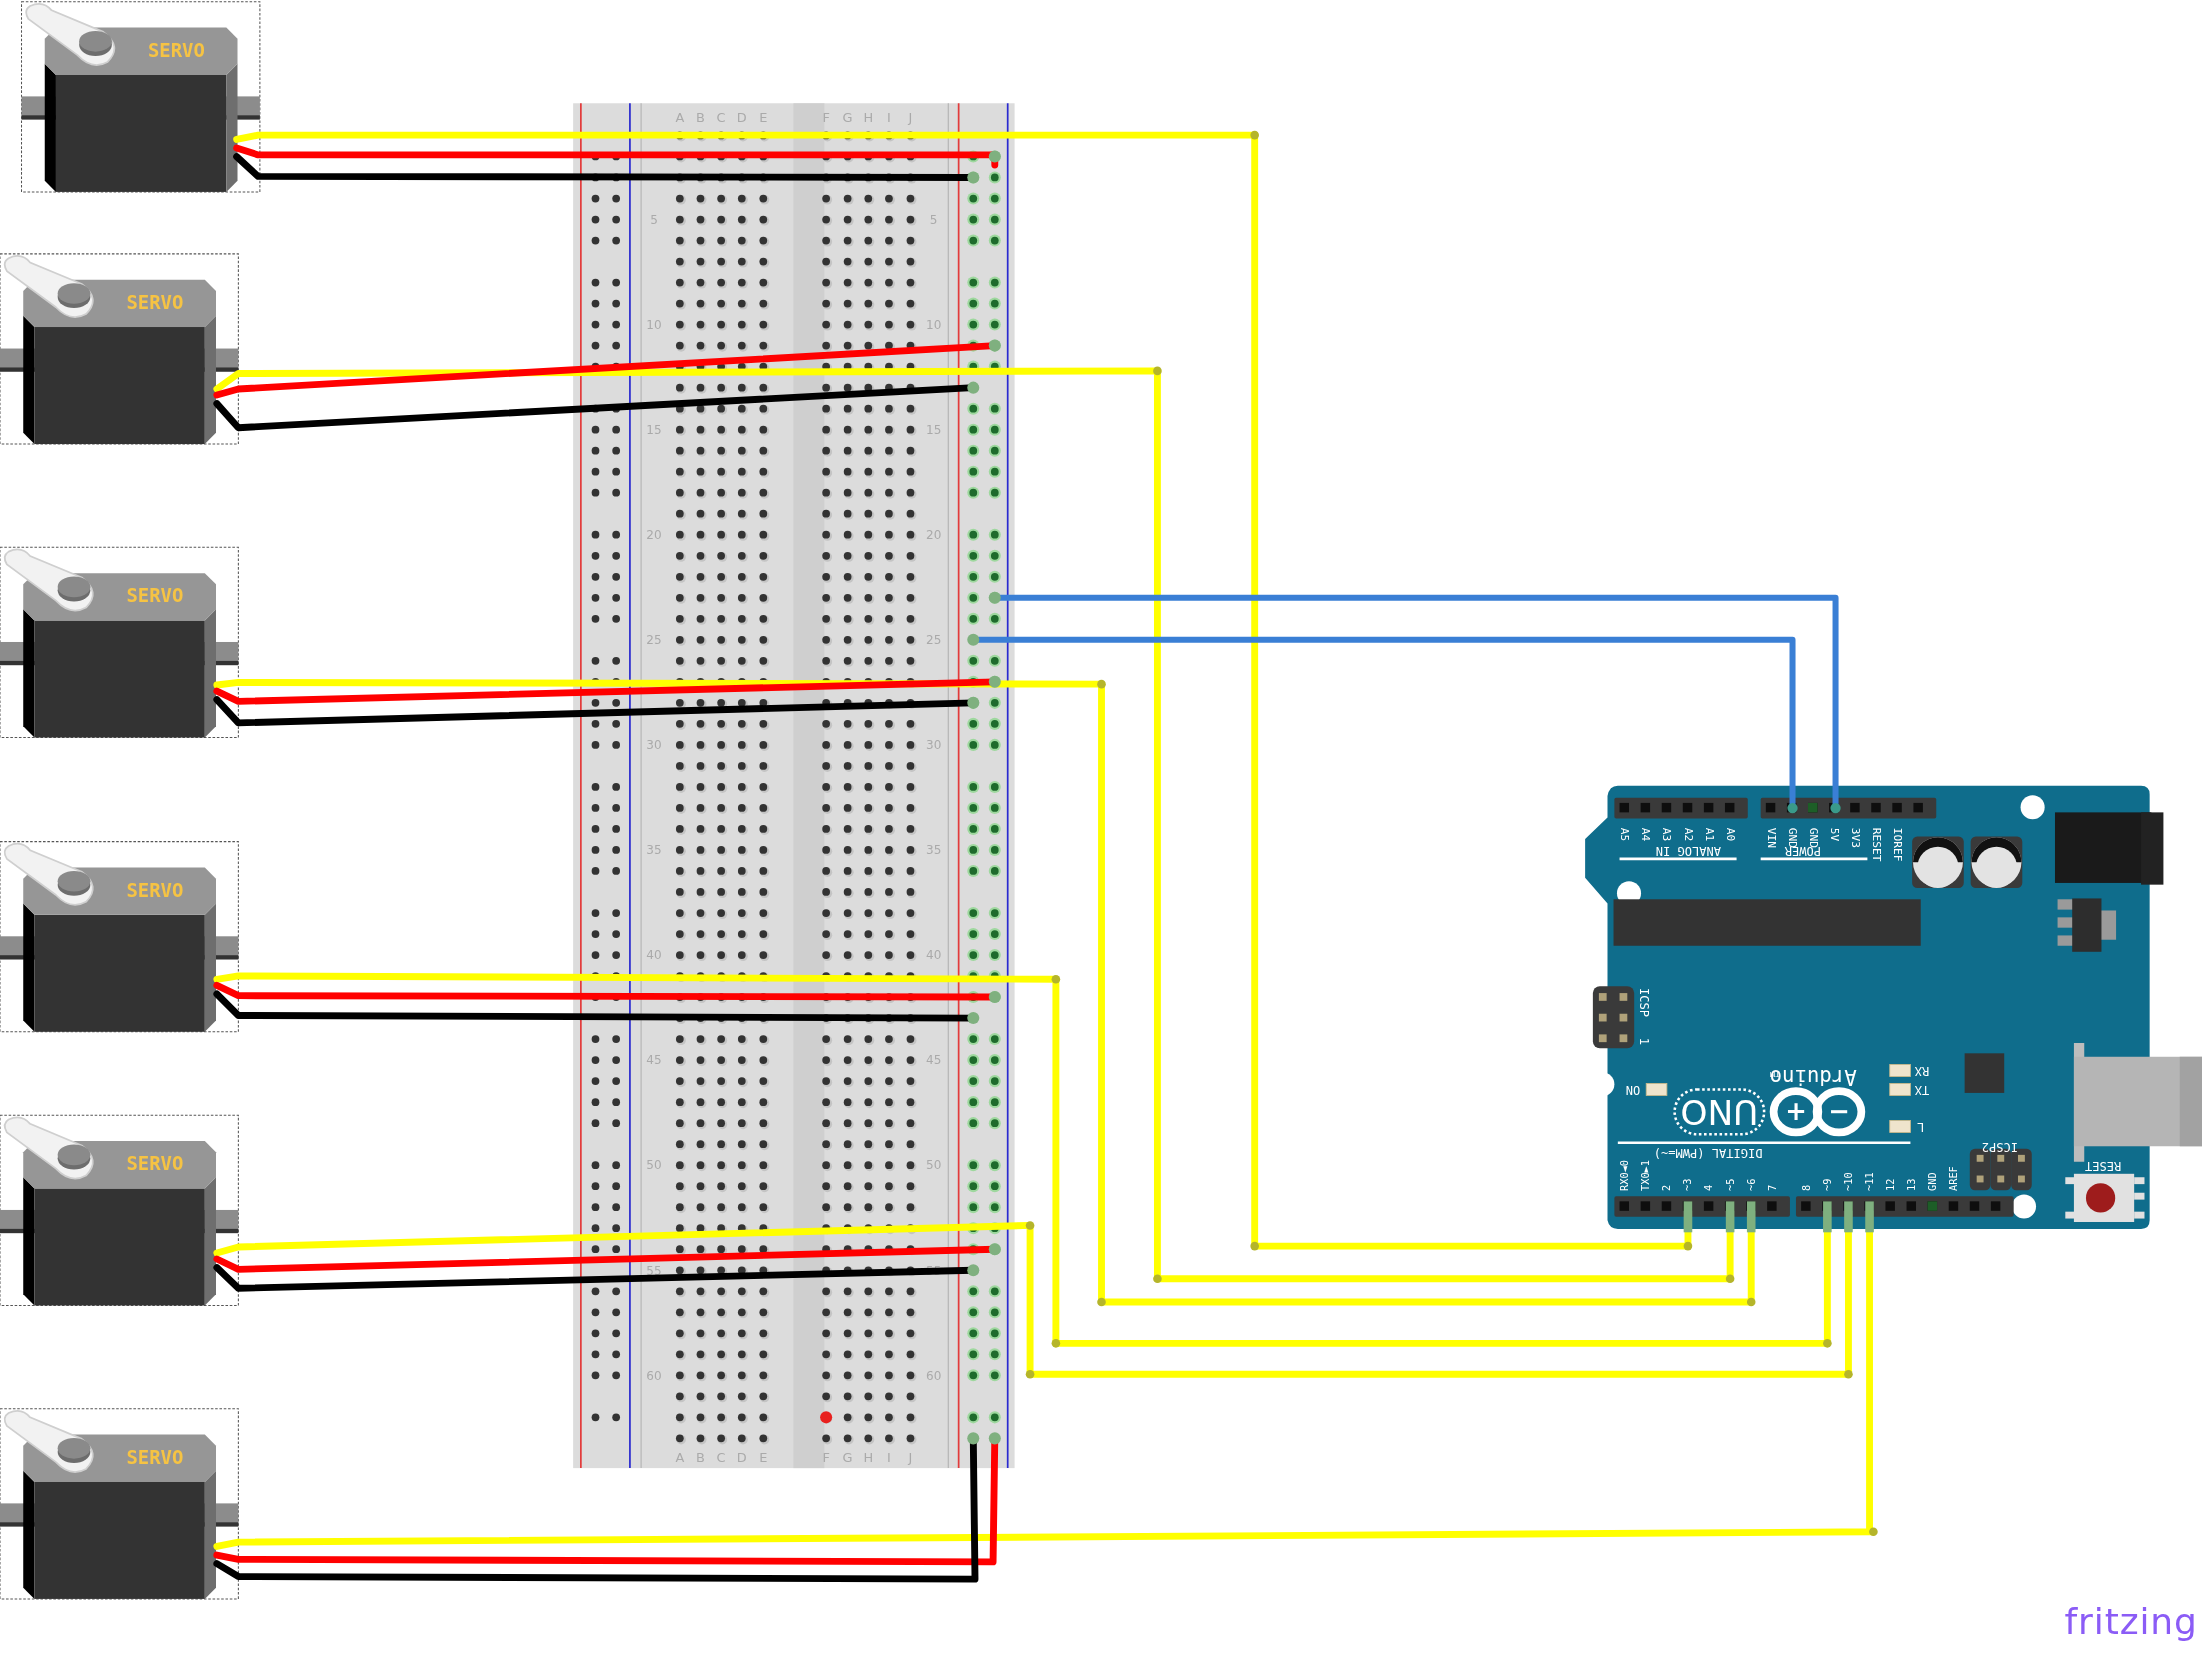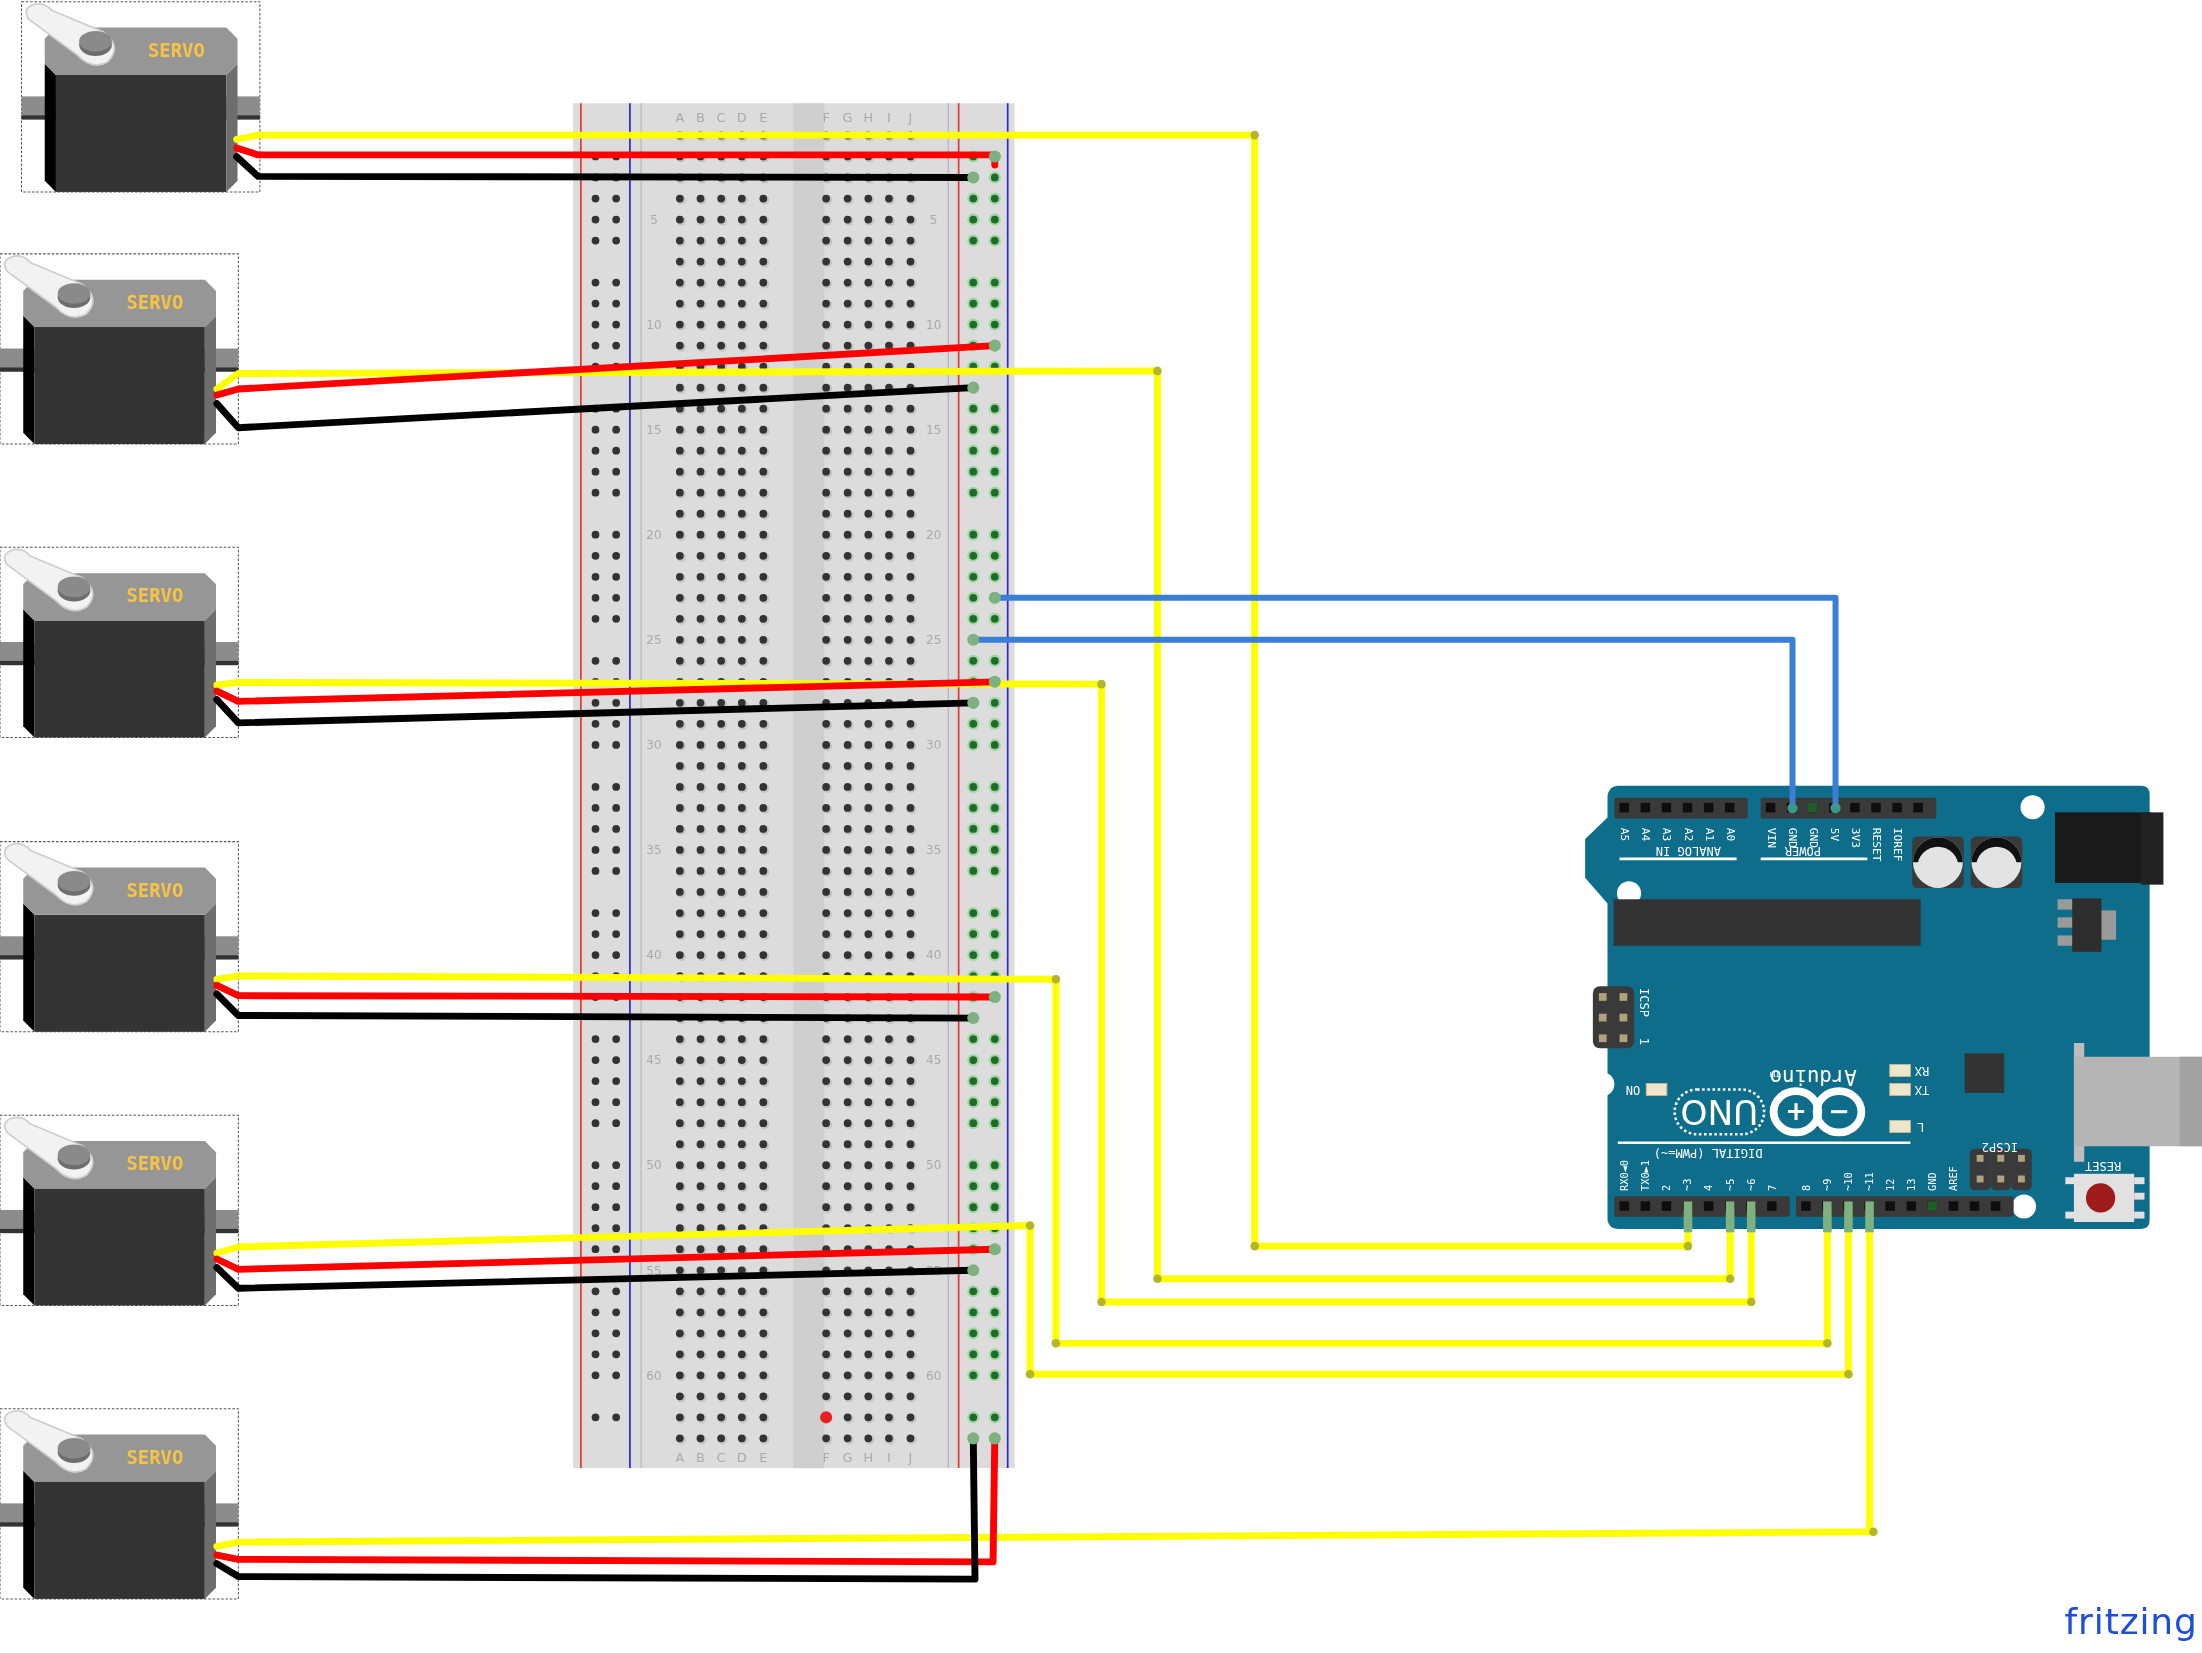--- a/index.html
+++ b/index.html
@@ -1,19 +1,19 @@
 <!DOCTYPE html>
 <html style="font-size:13.8px"><head>
 <meta charset="utf-8">
 <style>
   html, body { margin:0; padding:0; background:#ffffff; }
   body { width:2203px; height:1654px; position:relative; overflow:hidden; font-family:"DejaVu Sans", sans-serif; }
   #canvas { position:absolute; left:0; top:0; width:2203px; height:1654px; }
   .mono { font-family:"DejaVu Sans Mono", monospace; }
-  #fritzing-logo { position:absolute; right:5.2px; bottom:12px; font-family:"DejaVu Sans", sans-serif; font-size:36px; color:#1d4ed8; letter-spacing:0.9px; }
+  #fritzing-logo { position:absolute; right:5.2px; bottom:12px; font-family:"DejaVu Sans", sans-serif; font-size:36px; color:#8b5cf6; letter-spacing:0.9px; }
 </style>
 </head>
 <body>
 
 <svg id="canvas" xmlns="http://www.w3.org/2000/svg" width="2203" height="1654" viewBox="0 0 2560 1922">
   <g id="breadboard">
       <rect x="666" y="120" width="513" height="1586" fill="#dcdcdc"></rect>
       <rect x="922" y="120" width="36" height="1586" fill="#cfcfcf"></rect>
       <line x1="745" y1="120" x2="745" y2="1706" stroke="#b8b8b8" stroke-width="1.5"></line>
       <line x1="1102" y1="120" x2="1102" y2="1706" stroke="#b8b8b8" stroke-width="1.5"></line>

